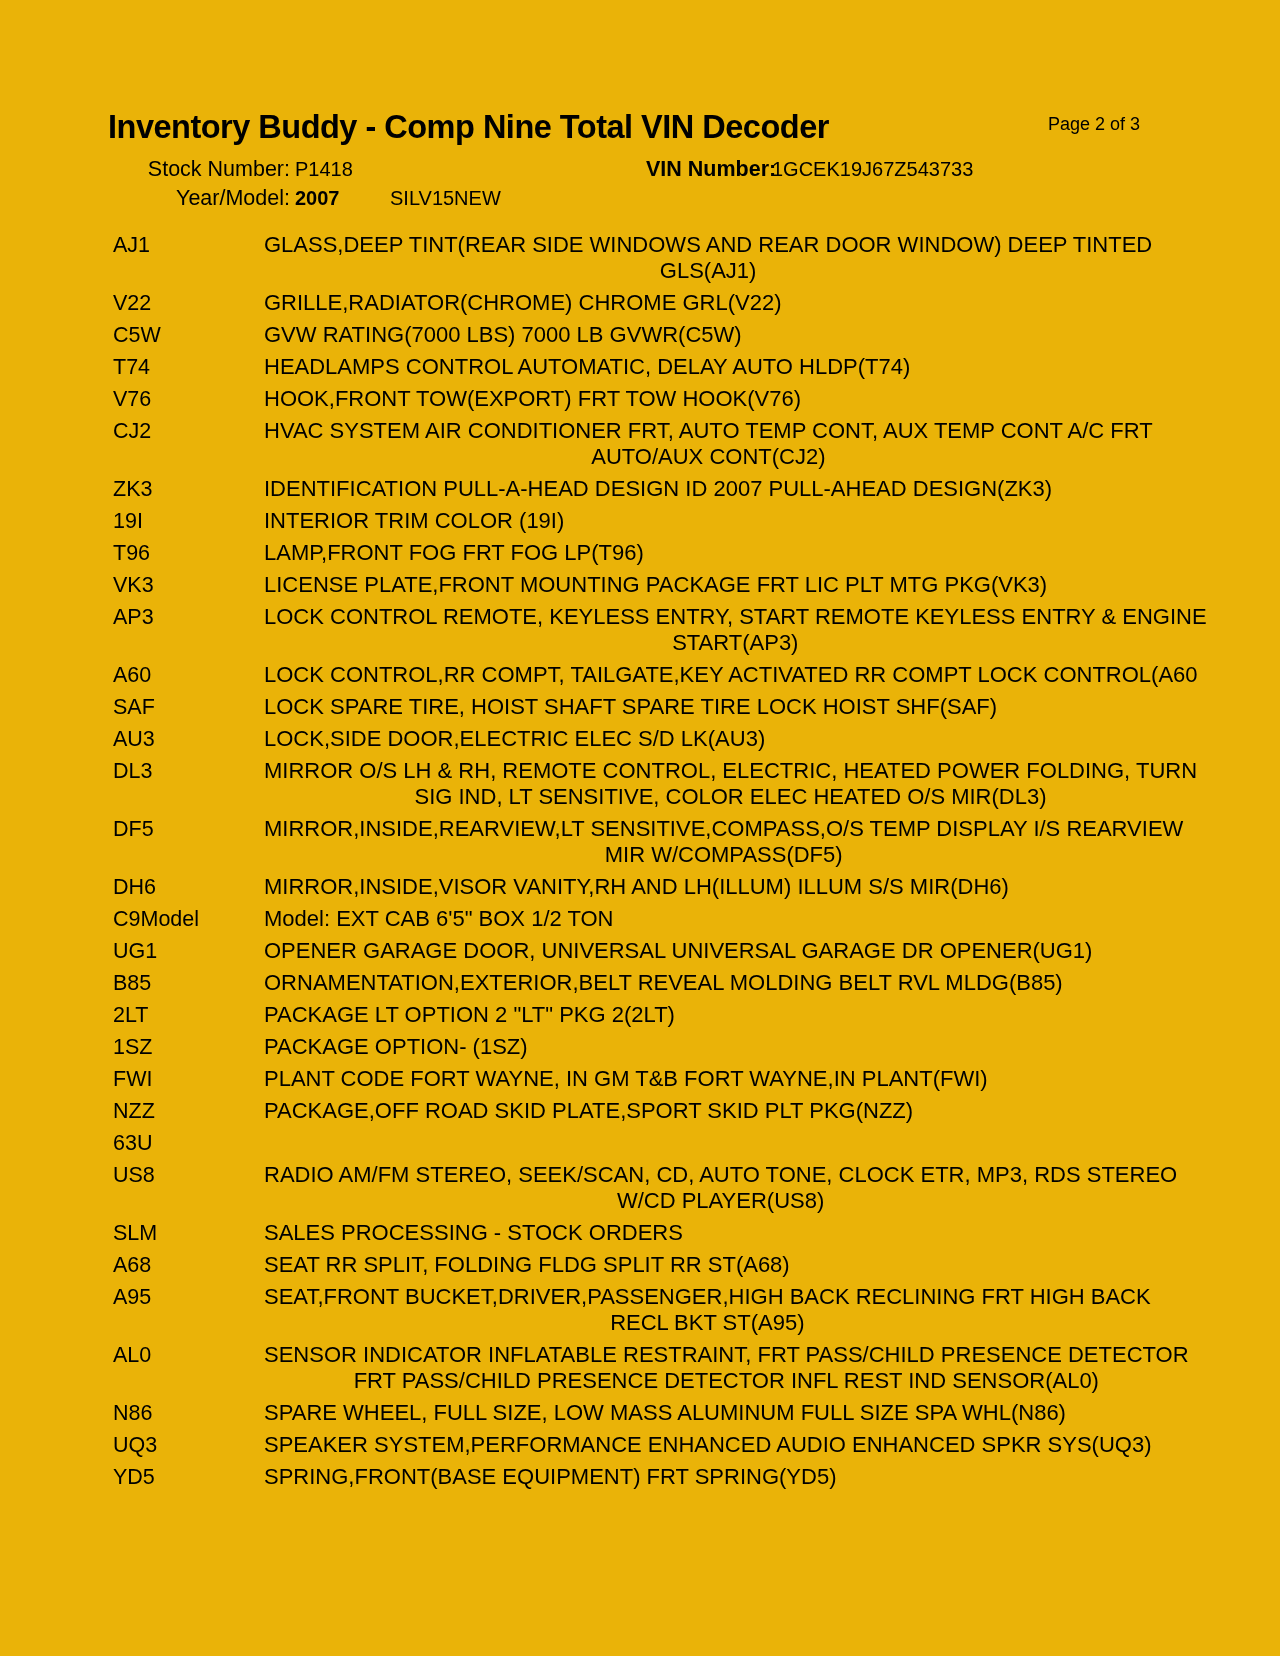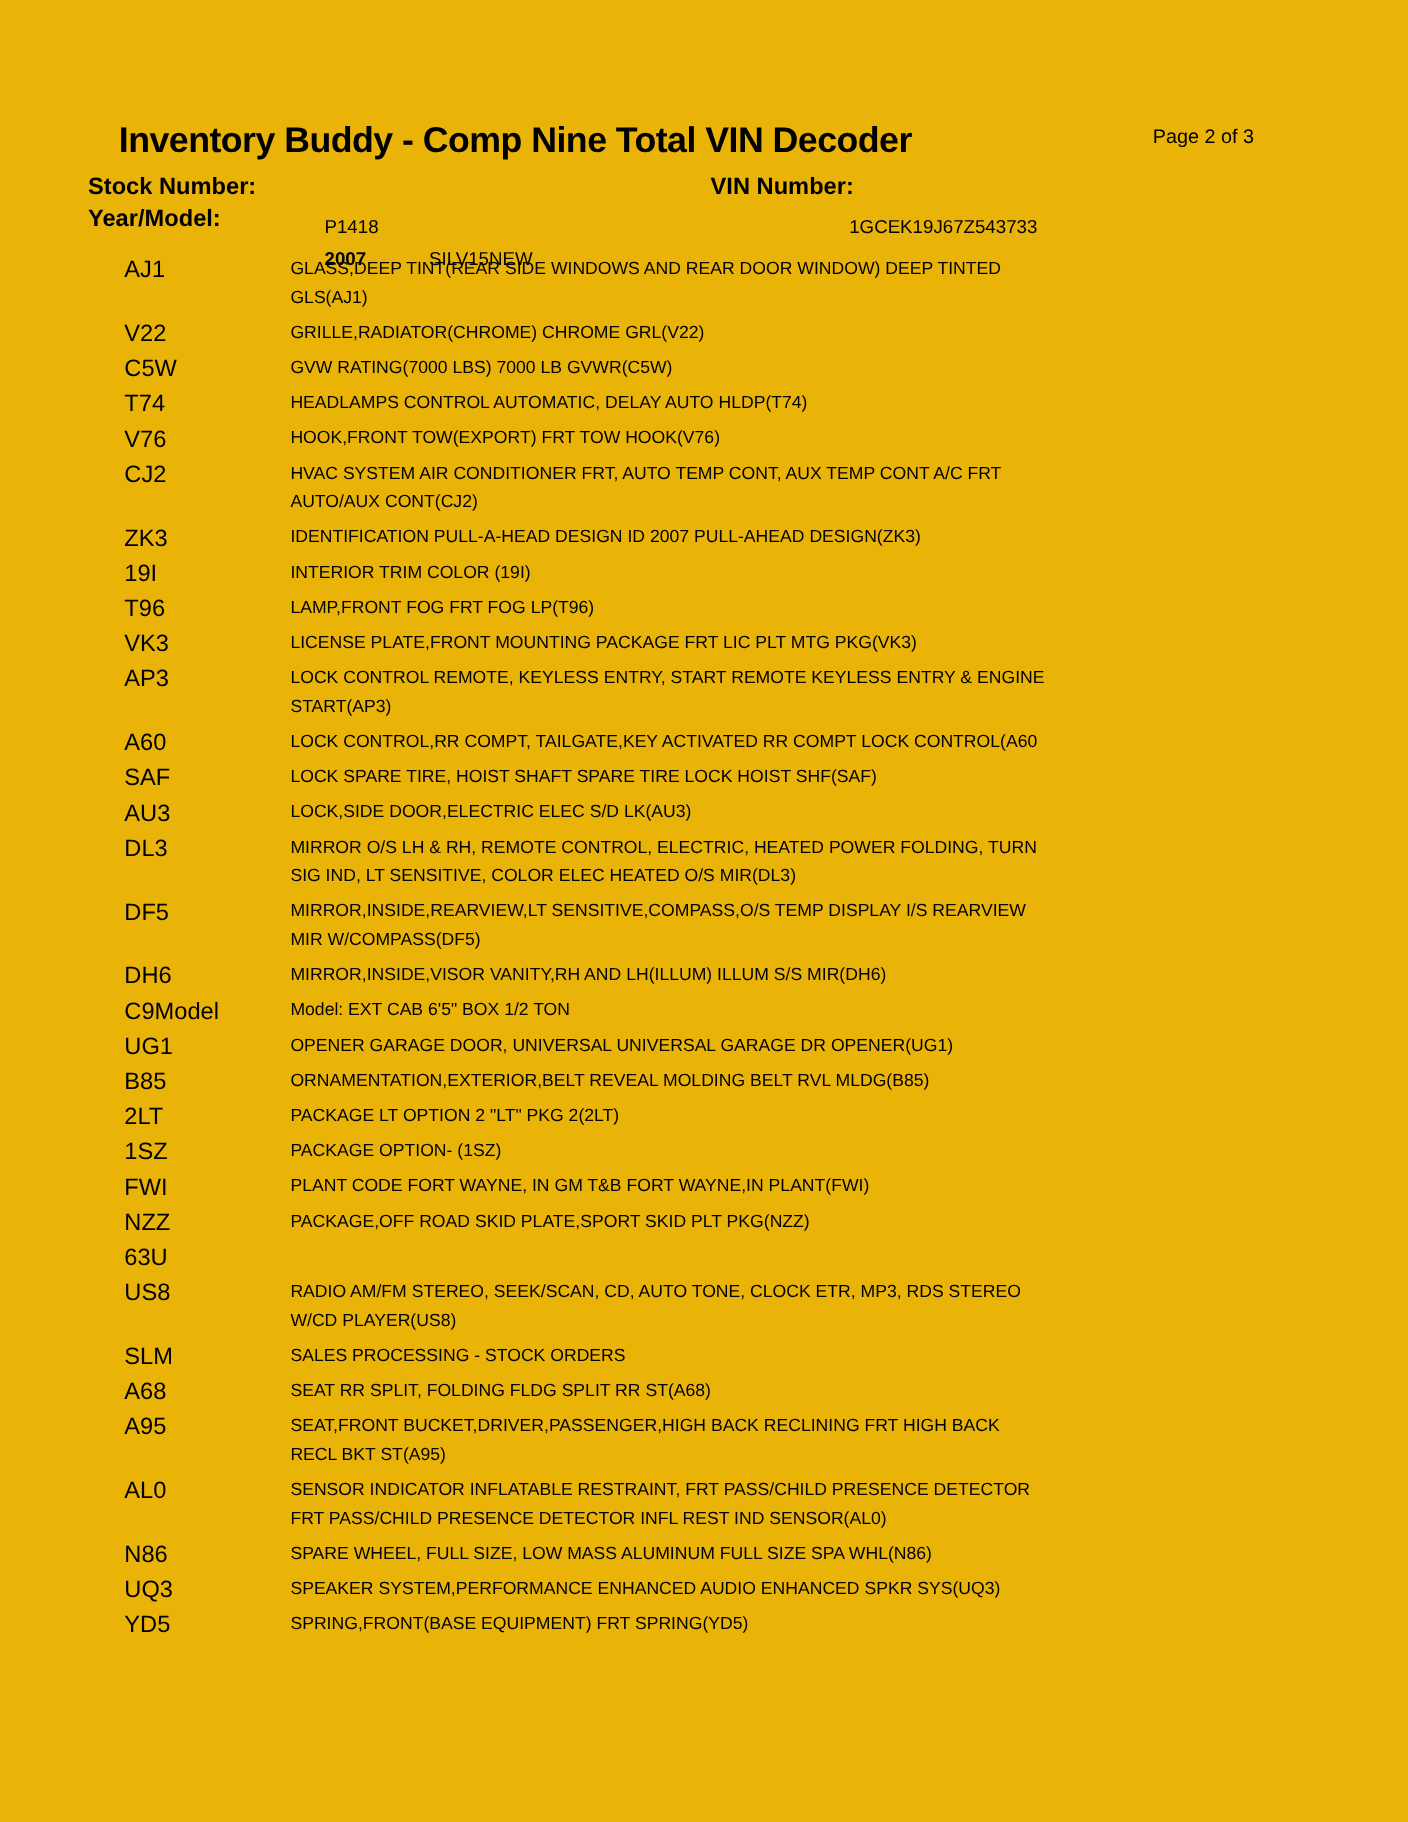--- a/index.html
+++ b/index.html
@@ -32,31 +32,31 @@
     left: 1048px;
     top: 110px;
     font-size: 18px;
     line-height: 28px;
     white-space: nowrap;
   }
   .hdr-label {
     position: absolute;
     left: 80px;
     width: 210px;
-    font-weight: bold;
+    text-align: right;
+    font-weight: normal;
     font-size: 21.5px;
     line-height: 26px;
     white-space: nowrap;
   }
   .hdr-value {
     position: absolute;
-    font-size: 17px;
-    line-height: 26px;
-    white-space: nowrap;
-    margin-top: 38px;
+    font-size: 20px;
+    line-height: 26px;
+    white-space: nowrap;
   }
   .row-stock { top: 156px; }
   .row-year  { top: 185px; }
   .stock-value { left: 295px; top: 156px; }
   .vin-label {
     position: absolute;
     left: 646px;
     top: 156px;
     font-weight: bold;
     font-size: 21.5px;
@@ -77,23 +77,24 @@
     margin-bottom: 6px;
   }
   .opt-code {
     flex: 0 0 151px;
     width: 151px;
     font-size: 21.5px;
     line-height: 26px;
     white-space: nowrap;
   }
   .opt-desc {
-    font-size: 16px;
+    font-size: 22px;
     line-height: 26px;
     white-space: pre;
+    text-align: center;
   }
 </style>
 </head>
 <body>
 
 <div class="sheet">
 
   <div class="doc-title">Inventory Buddy - Comp Nine Total VIN Decoder</div>
 
   <div class="page-indicator">Page 2 of 3</div>

